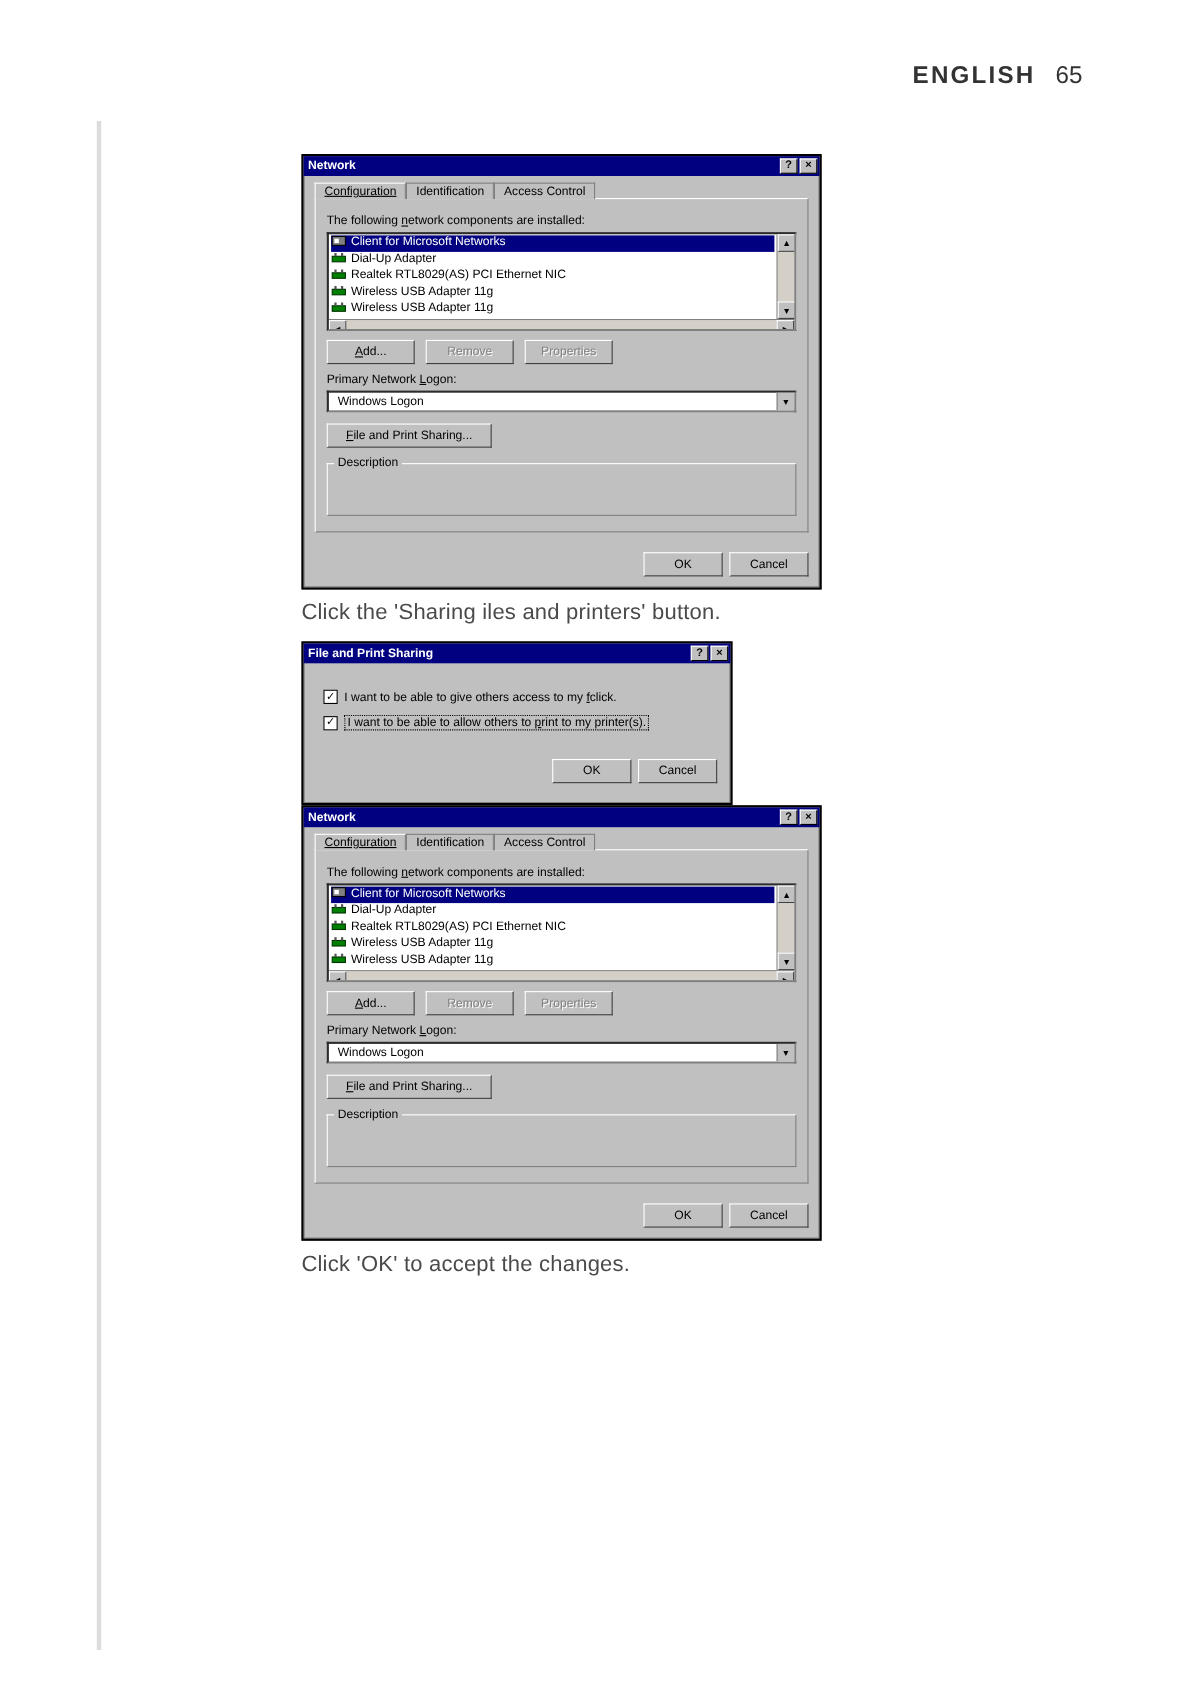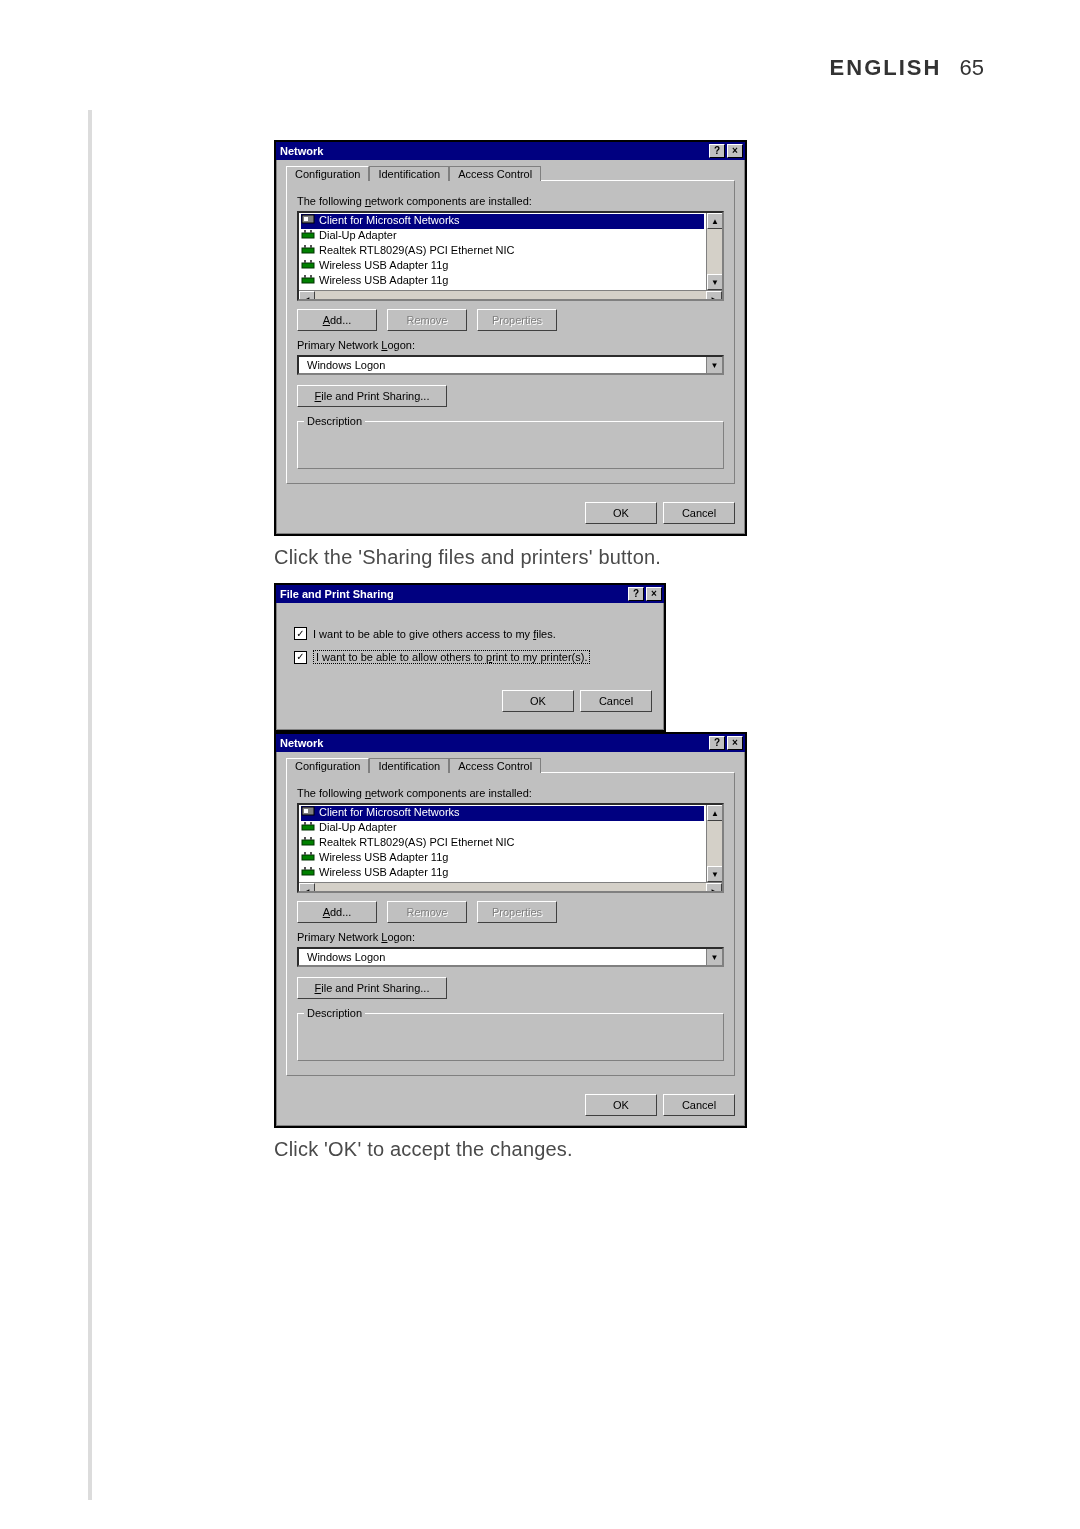--- a/index.html
+++ b/index.html
@@ -86,20 +86,21 @@
     border:1px solid #808080;
     border-bottom:none;
     background:#c0c0c0;
     padding:1px 8px;
     font-size:11px;
     position:relative;
   }
   .tab.active {
     border-color:#fff #808080 #c0c0c0 #fff;
     z-index:2;
+    text-decoration:underline;
   }
   .tab-panel {
     border:1px solid #fff;
     border-right-color:#808080; border-bottom-color:#808080;
     padding:10px;
     background:#c0c0c0;
   }
 
   .label { font-size:11px; margin:4px 0; }
 
@@ -313,33 +314,33 @@
           <legend>Description</legend>
         </fieldset>
       </div>
     </div>
     <div class="dlg-footer">
       <div class="btn" style="min-width:72px;">OK</div>
       <div class="btn" style="min-width:72px;">Cancel</div>
     </div>
   </div>
 
-  <div class="caption">Click the 'Sharing files and printers' button.</div>
+  <div class="caption">Click the 'Sharing iles and printers' button.</div>
 
   <div class="dialog small">
     <div class="titlebar">
       <span class="titlebar-text">File and Print Sharing</span>
       <span class="titlebar-btn">?</span>
       <span class="titlebar-btn">×</span>
     </div>
     <div class="dialog-body">
       <div class="check-row">
         <span class="chkbox">✓</span>
         <span>
-          <span>I want to be able to give others access to my </span><span class="underline-accel">f</span><span>iles.</span>
+          <span>I want to be able to give others access to my </span><span class="underline-accel">f</span><span>click.</span>
         </span>
       </div>
       <div class="check-row">
         <span class="chkbox">✓</span>
         <span class="dotted-focus">
           <span>I want to be able to allow others to </span><span class="underline-accel">p</span><span>rint to my printer(s).</span>
         </span>
       </div>
       <div class="dlg-footer" style="padding-right:0; margin-top:18px;">
         <div class="btn" style="min-width:72px;">OK</div>

